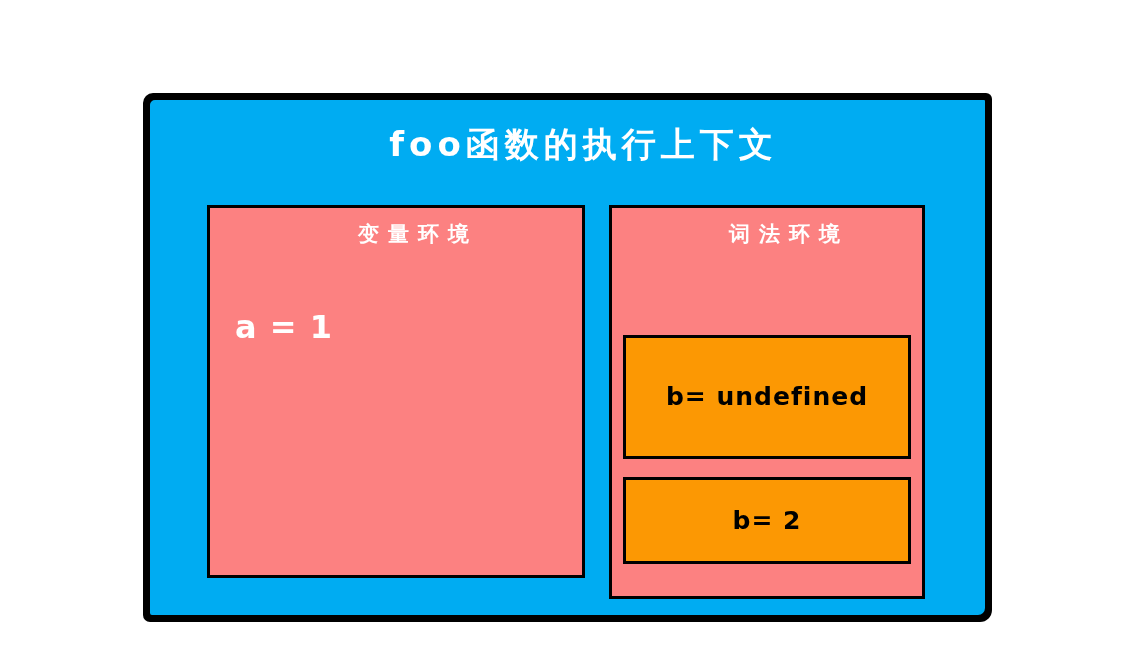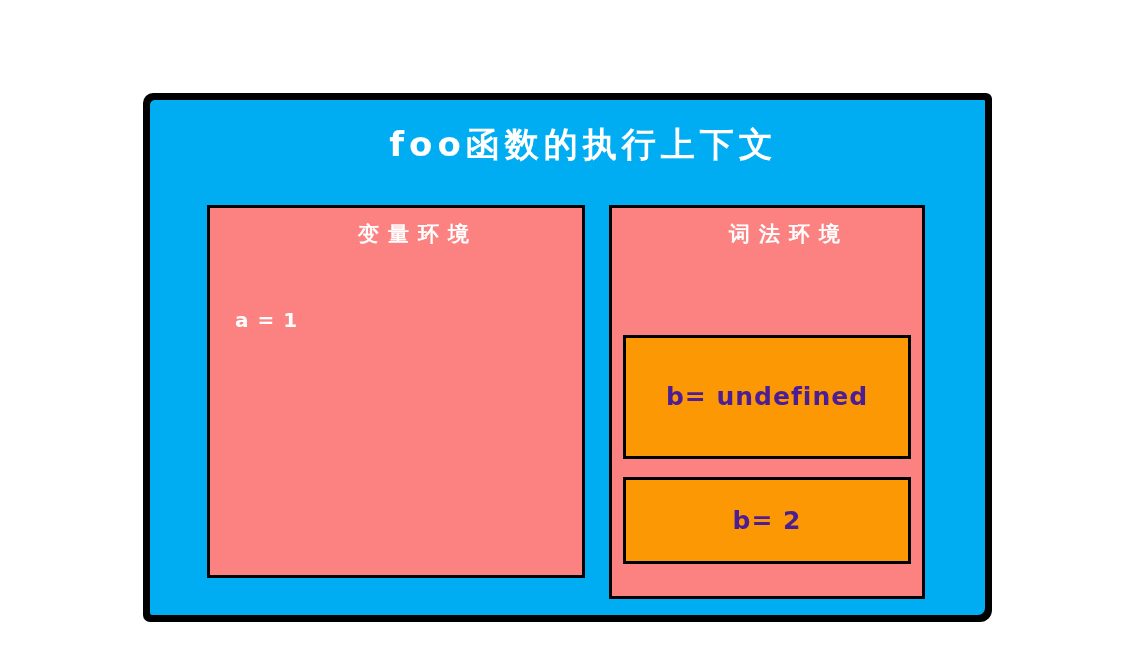--- a/index.html
+++ b/index.html
@@ -67,39 +67,39 @@
     color: #ffffff;
     font-size: 21px;
     font-weight: bold;
     letter-spacing: 9px;
     white-space: nowrap;
     margin-left: 44px;
   }
   .var-entry {
     position: absolute;
     color: #ffffff;
-    font-size: 20px;
+    font-size: 32px;
     font-weight: bold;
     letter-spacing: 1px;
     white-space: nowrap;
   }
   .var-entry-a { left: 25px; top: 100px; }
   .var-entry-c { left: 27px; top: 185px; }
   .env-block {
     position: absolute;
     left: 11px;
     width: 288px;
     background: #FC9803;
     border: 3px solid #000000;
     box-sizing: border-box;
     display: flex;
     flex-direction: column;
     align-items: center;
     justify-content: center;
-    color: #4c1d95;
+    color: #000000;
     font-size: 25px;
     font-weight: bold;
     letter-spacing: 1px;
     line-height: 42px;
   }
   .env-block-1 { top: 127px; height: 124px; }
   .env-block-2 { top: 269px; height: 87px; text-align: right; }
   .env-line { white-space: nowrap; }
 </style>
 </head>

